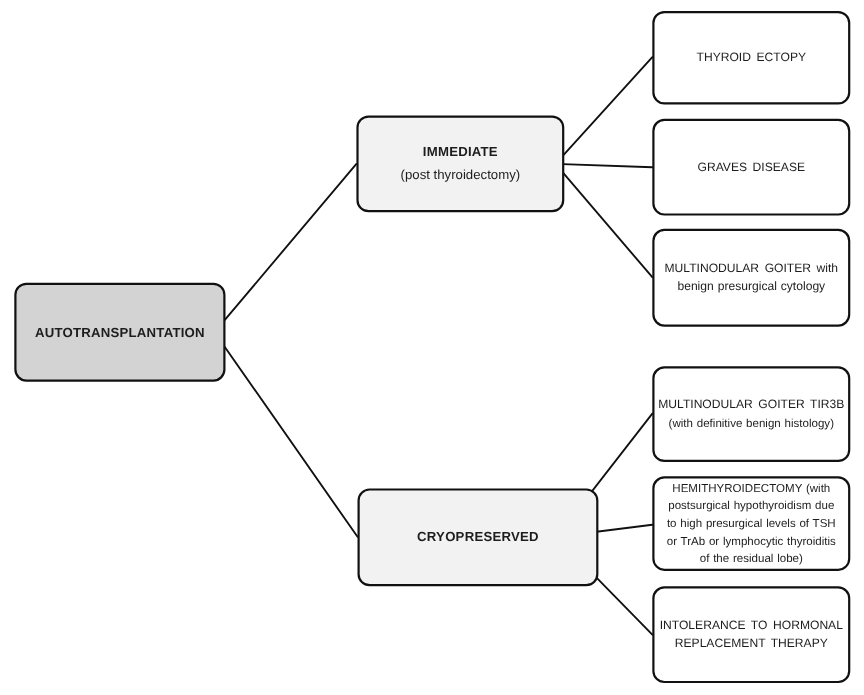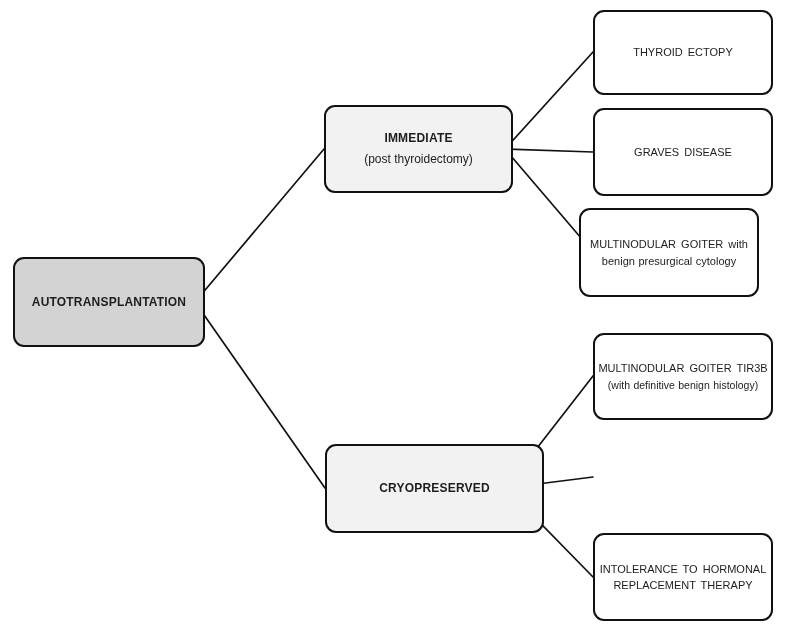--- a/index.html
+++ b/index.html
@@ -69,29 +69,36 @@
   </div>
 
   <div class="node leaf" style="left:593px;top:10px;width:180px;height:85px;">
     <span class="leaf-line">THYROID ECTOPY</span>
   </div>
 
   <div class="node leaf" style="left:593px;top:108px;width:180px;height:88px;">
     <span class="leaf-line">GRAVES DISEASE</span>
   </div>
 
-  <div class="node leaf" style="left:579px;top:208px;width:180px;height:89px;">
+  <div class="node leaf" style="left:593px;top:208px;width:180px;height:89px;">
     <span class="leaf-line">MULTINODULAR GOITER with</span>
     <span class="leaf-line paren">benign presurgical cytology</span>
   </div>
 
   <div class="node leaf" style="left:593px;top:333px;width:180px;height:87px;">
     <span class="leaf-line">MULTINODULAR GOITER TIR3B</span>
     <span class="leaf-line tight">(with definitive benign histology)</span>
   </div>
 
+  <div class="node leaf" style="left:593px;top:433px;width:180px;height:86px;padding:2px;">
+    <span class="leaf-line tight">HEMITHYROIDECTOMY  (with</span>
+    <span class="leaf-line tight">postsurgical hypothyroidism due</span>
+    <span class="leaf-line tight">to high presurgical levels of TSH</span>
+    <span class="leaf-line tight">or TrAb or lymphocytic thyroiditis</span>
+    <span class="leaf-line tight">of the residual lobe)</span>
+  </div>
 
   <div class="node leaf" style="left:593px;top:533px;width:180px;height:88px;">
     <span class="leaf-line">INTOLERANCE TO HORMONAL</span>
     <span class="leaf-line">REPLACEMENT THERAPY</span>
   </div>
 
 </div>
 
 </body></html>

